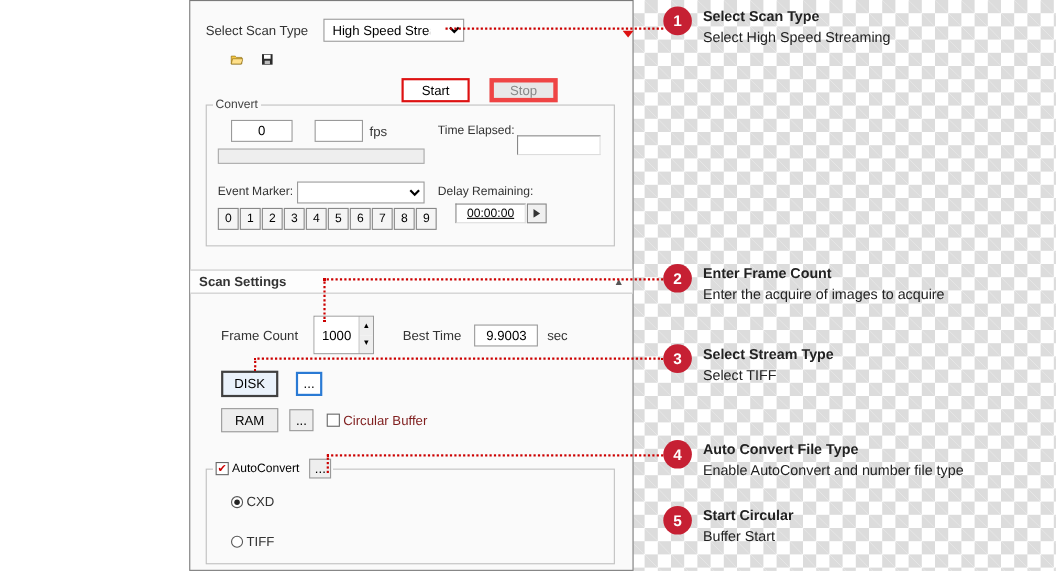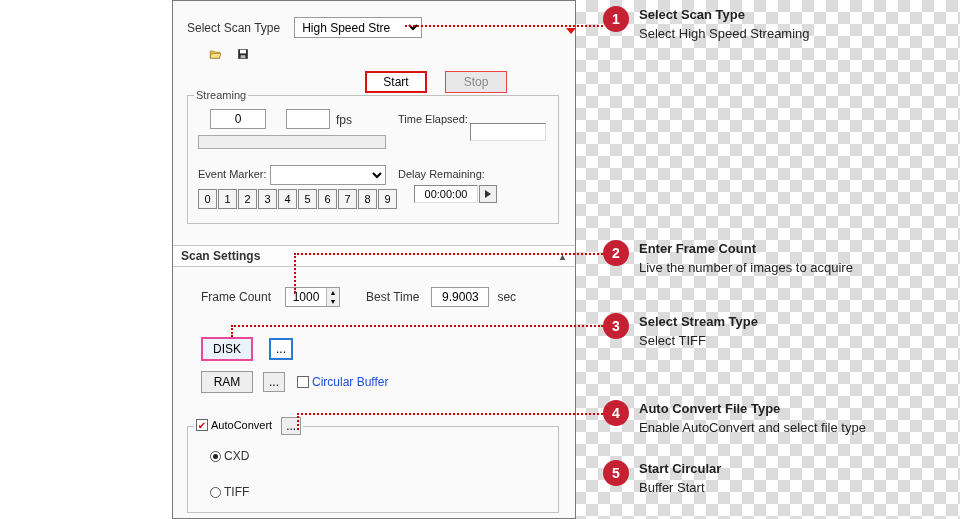--- a/index.html
+++ b/index.html
@@ -23,46 +23,46 @@
   .field, select, input[type=text] {
     font-size: 12px; height: 20px; padding: 0 3px; background: #fff;
     border: 1px solid #9a9a9a;
   }
   select { padding-right: 14px; }
   .scan-type-select { width: 128px; height: 21px; }
   .red-chev { position: absolute; left: 393px; top: 25px; width: 10px; height: 10px; pointer-events: none; }
   .icon-btn { width: 24px; height: 22px; display: inline-flex; align-items: center; justify-content: center; border: none; background: transparent; }
   .btn {
     height: 22px; font-size: 12px; display: inline-flex; align-items: center; justify-content: center;
-    border: 1px solid #ef4444; background: #eee; cursor: pointer;
+    border: 4px solid #ef4444; background: #eee; cursor: pointer;
   }
   .btn.start { width: 62px; border: 2px solid #d11; background: #fff; }
   .btn.stop { width: 62px; color: #888; background: #e8e8e8; }
   fieldset.progress {
     position: absolute; left: 12px; top: 88px; width: 372px; height: 135px;
     border: 1px solid #c0c0c0; font-size: 11px; padding: 0;
   }
   fieldset.progress legend { font-size: 11px; margin-left: 6px; padding: 0 2px; color:#444;}
   .small-box { border: 1px solid #9a9a9a; height: 20px; font-size: 12px; display: inline-flex; align-items: center; justify-content: center; background: #fff; }
   .progress-bar { border:1px solid #aaa; height:14px; background:#eee;}
   .sunken { border:1px solid #888; border-right-color:#ddd; border-bottom-color:#ddd; background:#fff; height:18px; font-size:11px; display:inline-flex; align-items:center; padding:0 6px;}
   .marker-btn { width:19px; height:20px; border:1px solid #888; background:#f5f5f5; font-size:11px; display:inline-flex; align-items:center; justify-content:center; cursor:pointer;}
   .play-btn { width:18px; height:18px; border:1px solid #888; background:#f0f0f0; display:inline-flex; align-items:center; justify-content:center; cursor:pointer; margin-left:1px;}
   .section-header {
     position:absolute; left:0; top:244px; width:402px; height:22px;
     background:#fdfdfd; border-top:1px solid #c8c8c8; border-bottom:1px solid #c8c8c8;
     display:flex; align-items:center; font-size:12px; font-weight:bold; padding-left:8px; color:#333;
   }
   .section-header .caret { position:absolute; right:10px; font-size:10px; color:#555;}
-  .spin { width:55px; height:20px; border:1px solid #9a9a9a; display:flex; background:#fff; }
+  .spin { width:55px; height:35px; border:1px solid #9a9a9a; display:flex; background:#fff; }
   .spin input { border:none; width:40px; text-align:center; font-size:12px; outline:none;}
   .spin .arrows { width:14px; border-left:1px solid #bbb; display:flex; flex-direction:column;}
   .spin .arrows div { flex:1; font-size:7px; display:flex; align-items:center; justify-content:center; background:#eee; cursor:pointer;}
   .disk-btn, .ram-btn { width:52px; height:24px; font-size:12px; display:inline-flex; align-items:center; justify-content:center; cursor:pointer;}
-  .disk-btn { border:2px solid #ec4899; background:#eaf2fb;}
+  .disk-btn { border:2px solid #404040; background:#eaf2fb;}
   .ram-btn { border:1px solid #999; background:#eee; height:22px;}
   .path-input { width:226px; height:22px; border:1px solid #9a9a9a; font-size:11px; padding:0 4px;}
   .dots-btn { width:24px; height:22px; border:2px solid #2a7ad4; background:#fff; font-size:12px; display:inline-flex; align-items:center; justify-content:center; cursor:pointer;}
   .dots-btn.gray { border:1px solid #999; background:#eee; height:20px; width:22px;}
   .chk { width:12px; height:12px; border:1px solid #666; display:inline-flex; align-items:center; justify-content:center; font-size:10px; color:#c00; background:#fff; margin-right:3px;}
   .radio { width:11px; height:11px; border:1px solid #555; border-radius:50%; display:inline-flex; align-items:center; justify-content:center; margin-right:3px; background:#fff;}
   .radio.sel::after { content:""; width:5px; height:5px; background:#222; border-radius:50%;}
   fieldset.convert {
     position:absolute; left:12px; top:416px; width:372px; height:96px;
     border:1px solid #c0c0c0; font-size:12px; padding:0;
@@ -94,35 +94,35 @@
   <div class="num">1</div>
   <div class="ctext">
     <div class="ctitle">Select Scan Type</div>
     <div>Select High Speed Streaming</div>
   </div>
 </div>
 <div class="callout" style="left:603px; top:240px;">
   <div class="num">2</div>
   <div class="ctext">
     <div class="ctitle">Enter Frame Count</div>
-    <div>Live the number of images to acquire</div>
+    <div>Enter the acquire of images to acquire</div>
   </div>
 </div>
 <div class="callout" style="left:603px; top:313px;">
   <div class="num">3</div>
   <div class="ctext">
     <div class="ctitle">Select Stream Type</div>
     <div>Select TIFF</div>
   </div>
 </div>
 <div class="callout" style="left:603px; top:400px;">
   <div class="num">4</div>
   <div class="ctext">
     <div class="ctitle">Auto Convert File Type</div>
-    <div>Enable AutoConvert and select file type</div>
+    <div>Enable AutoConvert and number file type</div>
   </div>
 </div>
 <div class="callout" style="left:603px; top:460px;">
   <div class="num">5</div>
   <div class="ctext">
     <div class="ctitle">Start Circular</div>
     <div>Buffer Start</div>
   </div>
 </div>
 
@@ -150,38 +150,38 @@
         <rect x="2" y="2" width="16" height="16" fill="#2b2b2b"></rect>
         <rect x="5" y="3" width="10" height="6" fill="#fff"></rect>
         <rect x="6" y="12" width="8" height="5" fill="#bdbdbd"></rect>
       </svg>
   </button>
 
   <button class="btn start" style="position:absolute; left:192px; top:70px;">Start</button>
   <button class="btn stop" style="position:absolute; left:272px; top:70px;">Stop</button>
 
   <fieldset class="progress">
-    <legend>Streaming</legend>
+    <legend>Convert</legend>
 
     <div class="small-box" style="position:absolute; left:22px; top:8px; width:56px;">0</div>
     <input type="text" class="field" style="position: absolute; left: 98px; top: 8px; width: 44px;" value="">
     <span class="lbl" style="position:absolute; left:148px; top:12px;">fps</span>
 
     <span class="lbl" style="position:absolute; left:210px; top:12px; font-size:11px;">Time Elapsed:</span>
     <div class="sunken" style="position:absolute; left:282px; top:22px; width:76px;"></div>
 
     <div class="progress-bar" style="position:absolute; left:10px; top:34px; width:188px;"></div>
 
     <span class="lbl" style="position:absolute; left:10px; top:67px; font-size:11px;">Event Marker:</span>
     <select style="position:absolute; left:82px; top:64px; width:116px; height:20px;">
       <option></option>
     </select>
 
     <span class="lbl" style="position:absolute; left:210px; top:67px; font-size:11px;">Delay Remaining:</span>
-    <div style="position:absolute; left:226px; top:84px; display:flex;">
+    <div style="position:absolute; left:226px; top:84px; display:flex;text-decoration:underline;">
       <div class="sunken" style="width:64px; justify-content:center;">00:00:00</div>
       <div class="play-btn">
         <svg width="8" height="8" viewBox="0 0 8 8">
             <path d="M1 0v8l6-4z" fill="#333"></path>
           </svg>
       </div>
     </div>
 
     <div style="position:absolute; left:10px; top:88px; display:flex; gap:1px;">
       <div class="marker-btn">0</div>
@@ -226,21 +226,21 @@
     <div style="width:6px;"></div>
     <div class="dots-btn">...</div>
   </div>
 
   <div class="row" style="position:absolute; left:28px; top:370px;text-align:center;">
     <div class="ram-btn">RAM</div>
     <div style="width:10px;"></div>
     <div class="dots-btn gray">...</div>
     <div style="width:12px;"></div>
     <span class="chk"></span>
-    <span class="lbl" style="color:#1d4ed8;">Circular Buffer</span>
+    <span class="lbl" style="color:#7f1d1d;">Circular Buffer</span>
   </div>
 
   <fieldset class="convert">
     <legend>
       <span class="chk">✔</span><span>AutoConvert</span>
       <span class="dots-btn gray dots" style="vertical-align:middle; height:18px; width:20px;">...</span>
     </legend>
     <div style="position:absolute; left:22px; top:14px; display:flex; flex-direction:column; gap:22px;">
       <label class="row">
           <span class="radio sel"></span>

